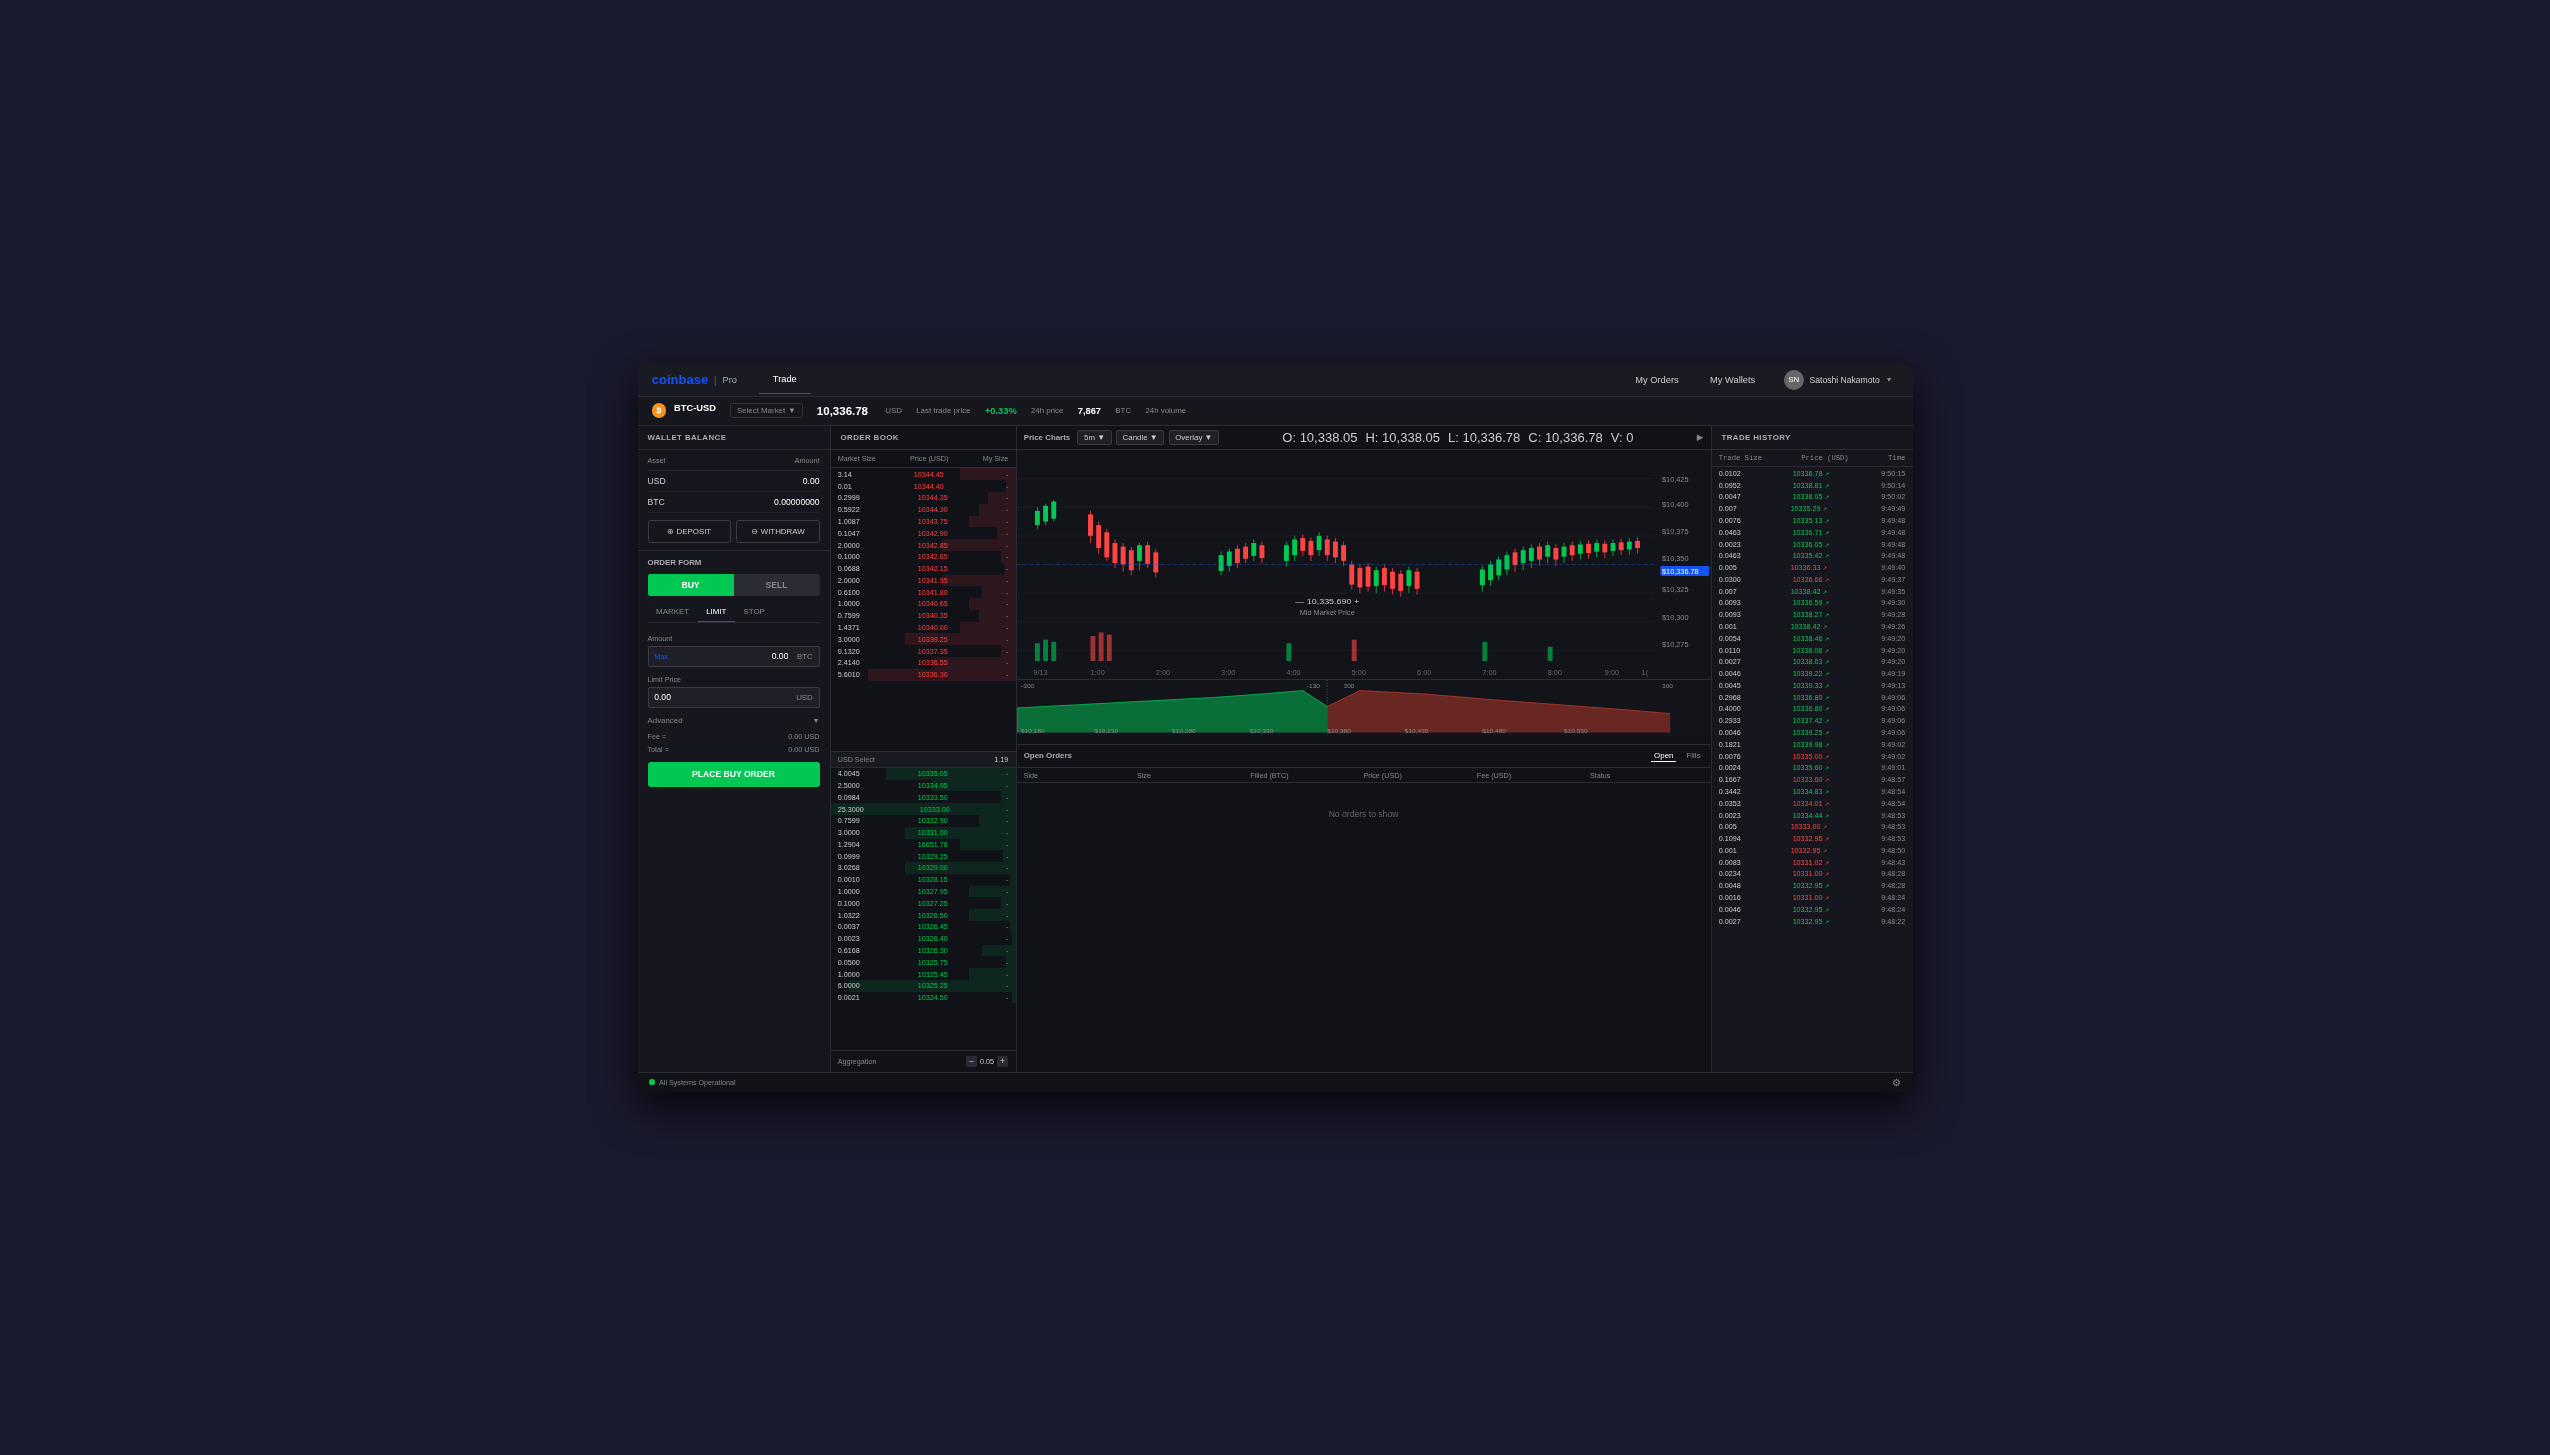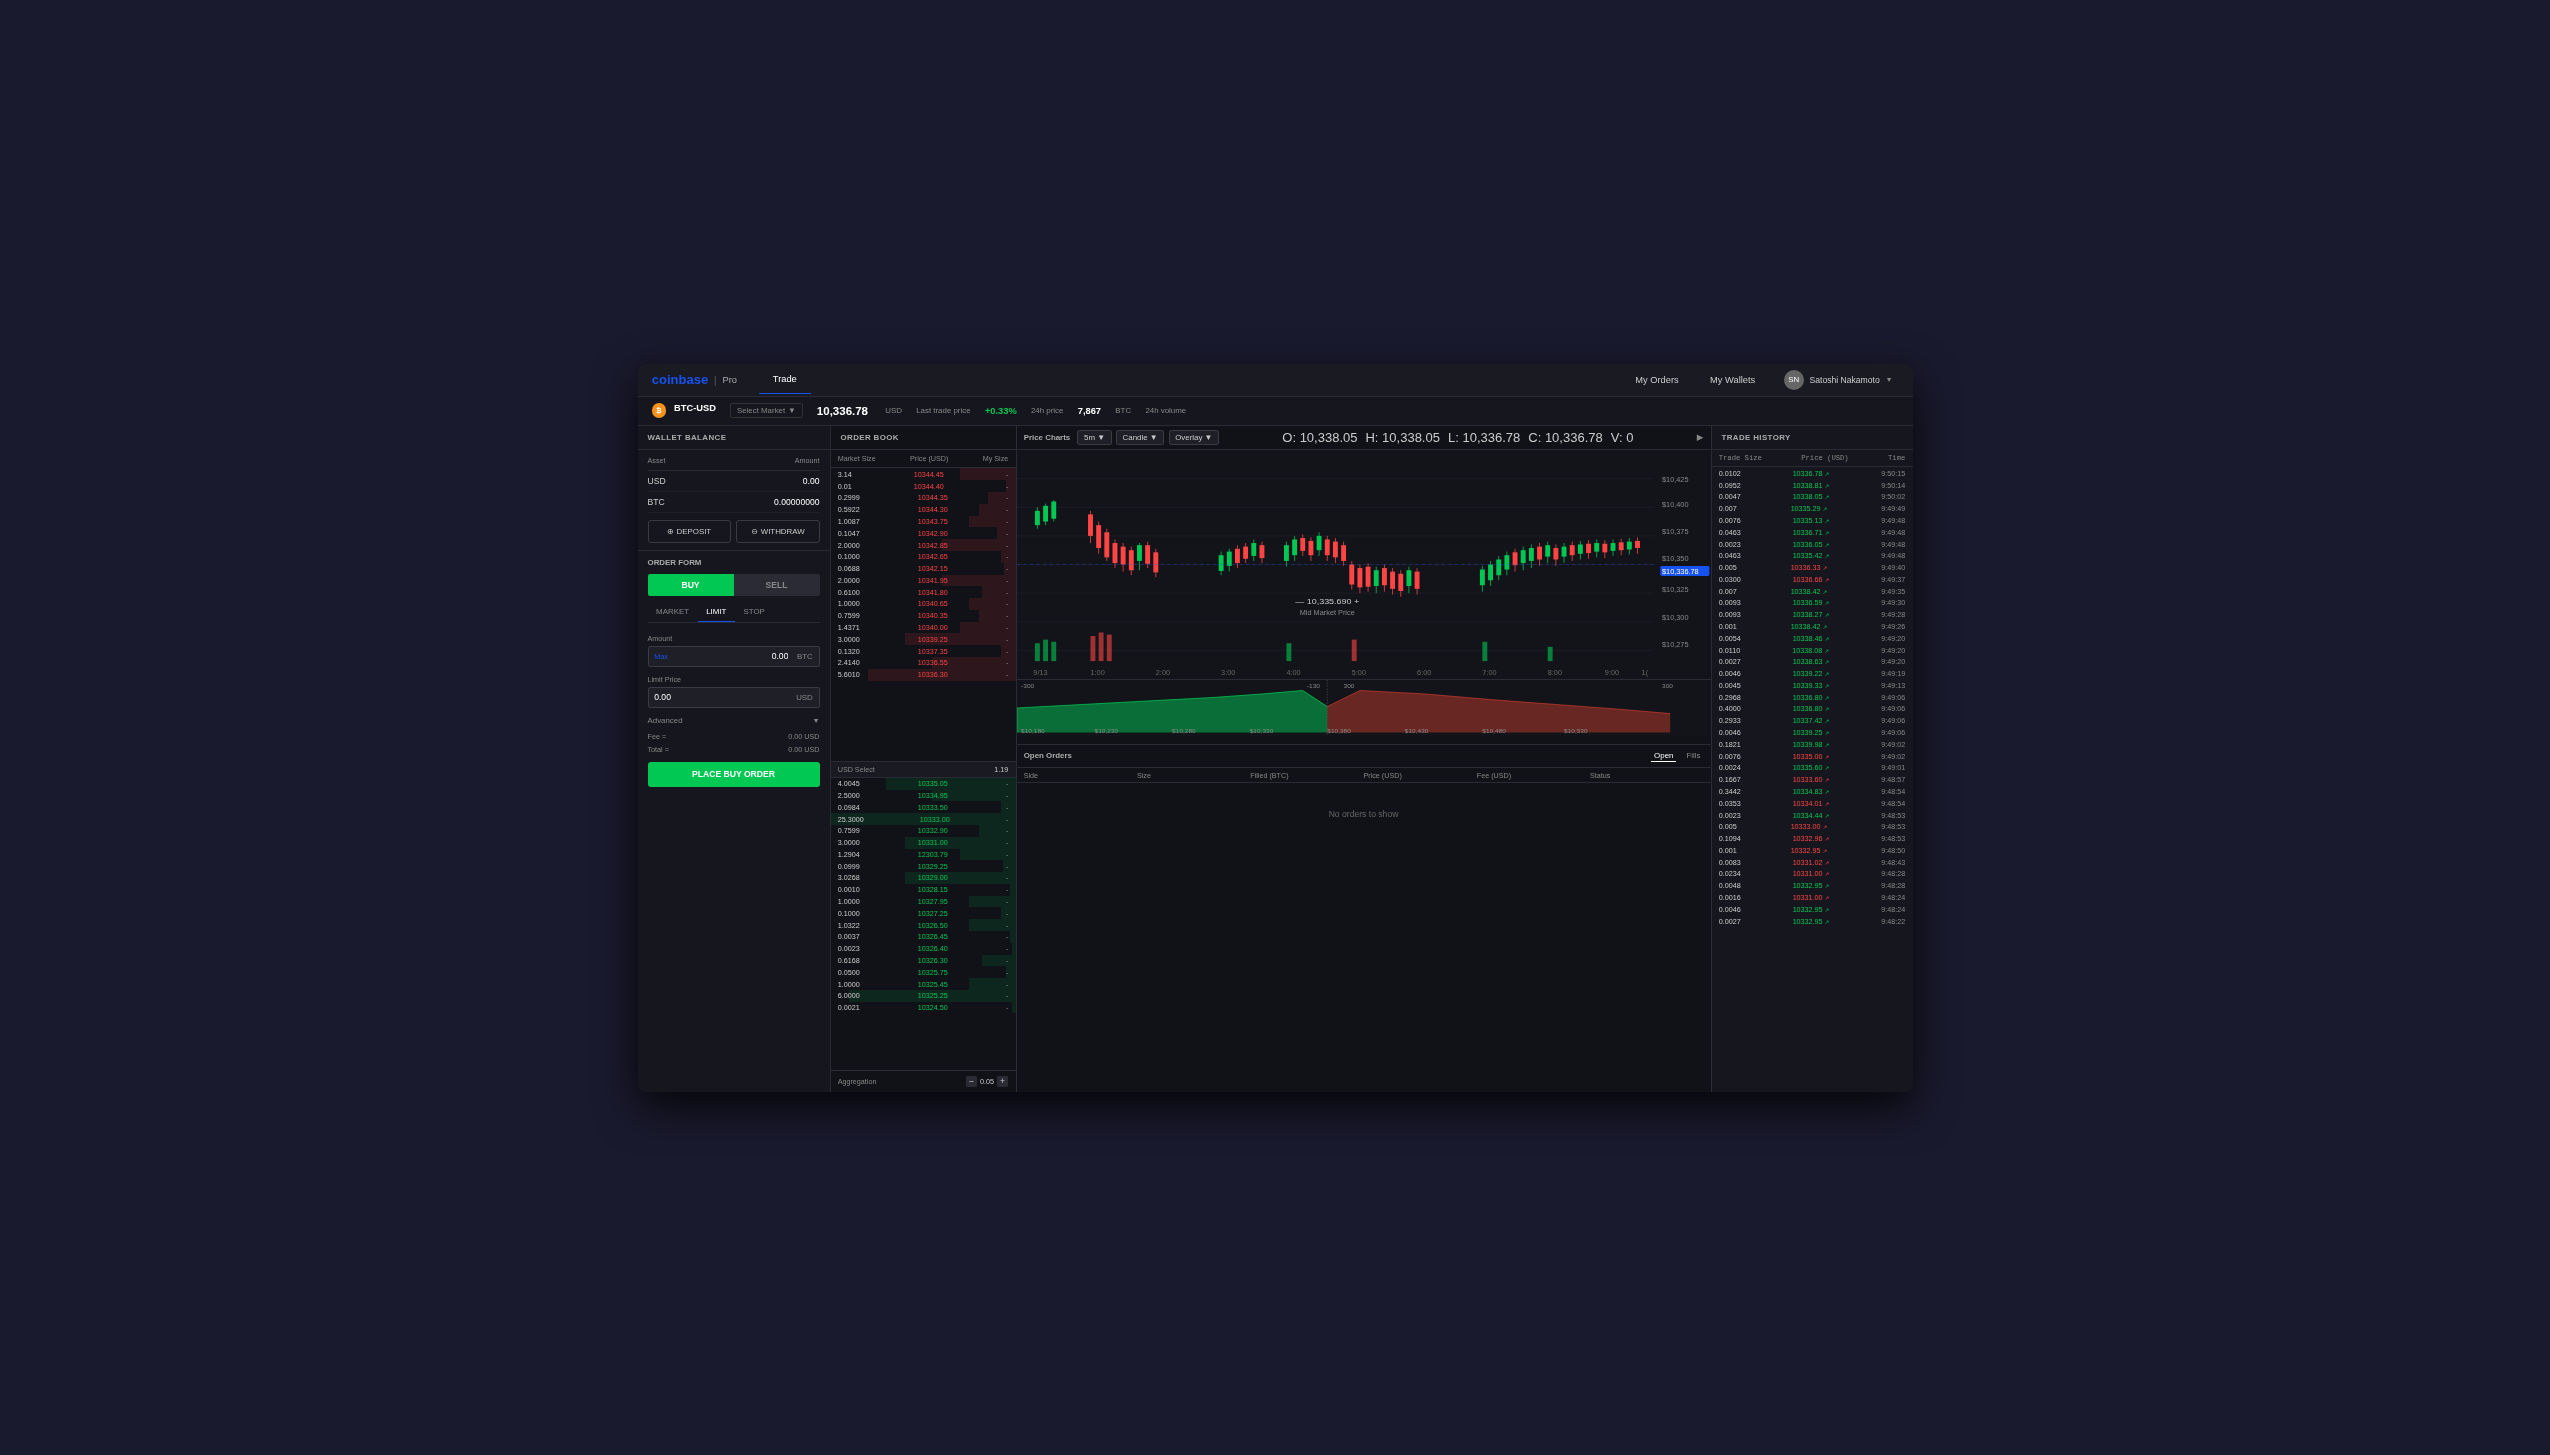--- a/index.html
+++ b/index.html
@@ -829,21 +829,21 @@
           </div>
           <div class="ob-row">
             <div class="ob-bg-green" style="width: 60%;"></div>
             <span class="ob-size">3.0000</span>
             <span class="ob-price-green">10331.00</span>
             <span class="ob-mysize">-</span>
           </div>
           <div class="ob-row">
             <div class="ob-bg-green" style="width: 30%;"></div>
             <span class="ob-size">1.2904</span>
-            <span class="ob-price-green">12303.79</span>
+            <span class="ob-price-green">16651.78</span>
             <span class="ob-mysize">-</span>
           </div>
           <div class="ob-row">
             <div class="ob-bg-green" style="width: 7%;"></div>
             <span class="ob-size">0.0999</span>
             <span class="ob-price-green">10329.25</span>
             <span class="ob-mysize">-</span>
           </div>
           <div class="ob-row">
             <div class="ob-bg-green" style="width: 60%;"></div>
@@ -1391,14 +1391,21 @@
           <div class="th-row">
             <span class="th-size">0.0027</span>
             <span class="th-price-up">10332.95 <span class="th-arrow-up">↗</span></span>
             <span class="th-time">9:48:22</span>
           </div>
         </div>
     </div>
 
   </div>
 
+  <div class="status-bar">
+    <div class="status-indicator">
+      <div class="status-dot"></div>
+      <span class="status-text">All Systems Operational</span>
+    </div>
+    <span class="gear-icon">⚙</span>
+  </div>
 </div>
 
 
 </body></html>

